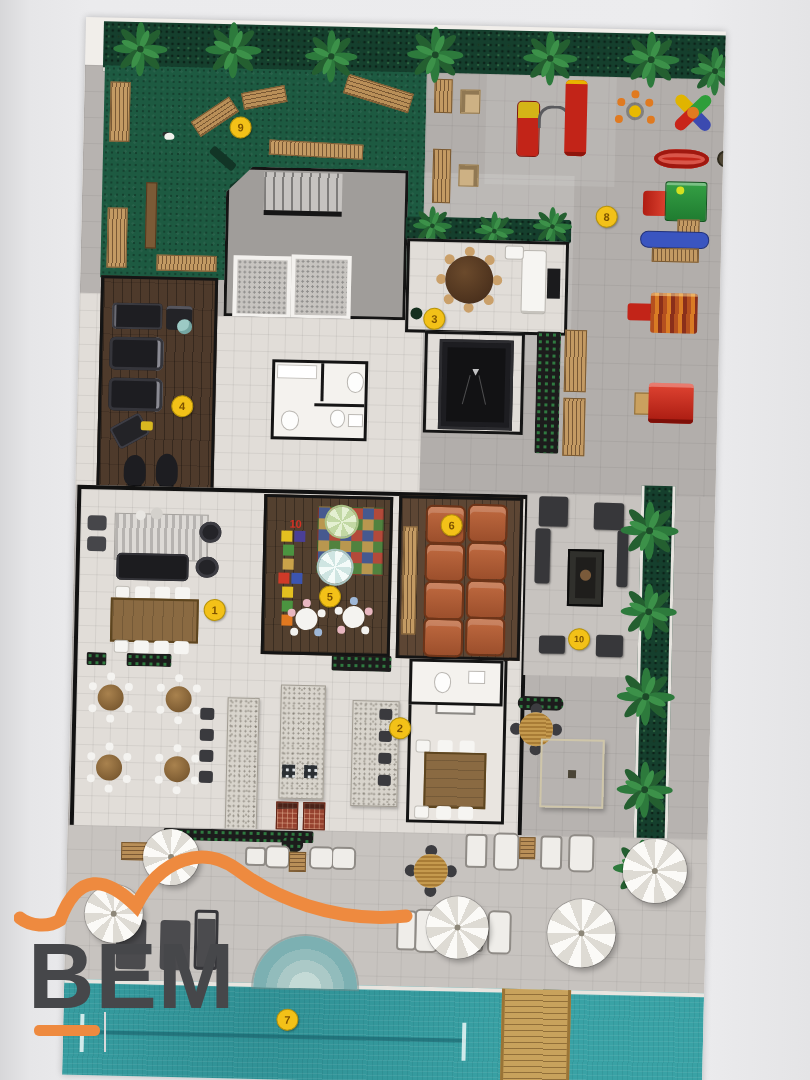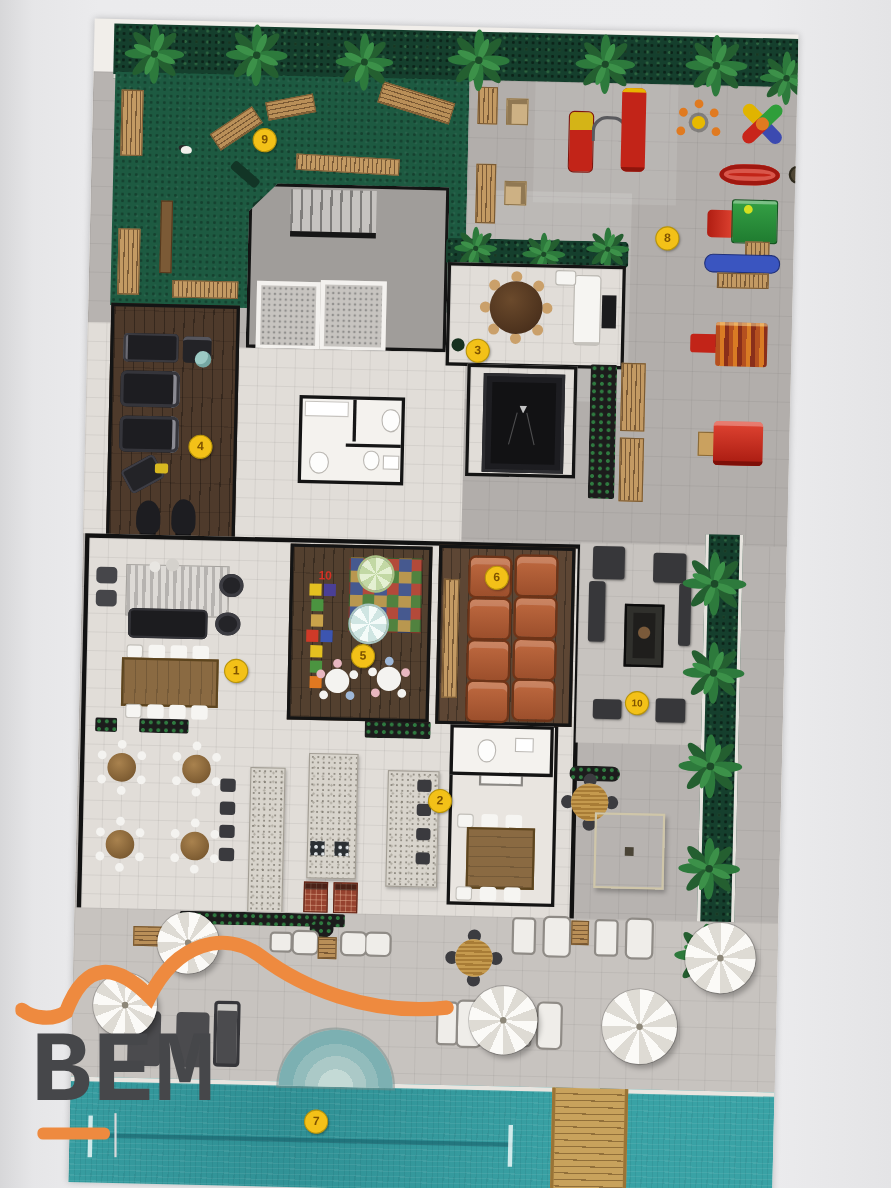--- a/index.html
+++ b/index.html
@@ -26,21 +26,21 @@
     display:flex;align-items:center;justify-content:center;font:bold 11px/1 "Liberation Sans",sans-serif;z-index:30;box-shadow:1px 1px 2px rgba(0,0,0,.3);}
   .umb{position:absolute;border-radius:50%;background:repeating-conic-gradient(#fbfaf7 0 22.5deg,#dedbd4 22.5deg 45deg);box-shadow:0 0 0 1px rgba(0,0,0,.18),3px 4px 5px rgba(0,0,0,.25);z-index:22;}
   .umb i{position:absolute;left:50%;top:50%;width:6px;height:6px;margin:-3px 0 0 -3px;background:#8d8779;border-radius:50%;}
   .seat{position:absolute;width:36px;height:35px;background:linear-gradient(#c06a40,#9c4f2c);border:2px solid #6e3418;border-radius:7px;box-shadow:inset 0 6px 0 rgba(255,255,255,.18);}
   .bench{position:absolute;background:#37373a;border-radius:3px;box-shadow:1px 1px 2px rgba(0,0,0,.4);}
   .lw{position:absolute;background:#efede9;border:2px solid #8f8b86;border-radius:4px;}
   .dkl{position:absolute;background:#4b4b4e;border-radius:4px;box-shadow:inset 0 0 0 3px #36363a,inset 0 6px 0 3px #c9c7c3;}
   .planter{position:absolute;background:#1c1c1c;background-image:radial-gradient(#2f7a40 1.5px,transparent 2px);background-size:7px 7px;border-radius:2px;}
   .toilet{position:absolute;background:#fdfdfc;border:1px solid #b9b6b1;border-radius:45% 45% 50% 50%;}
   #logo{z-index:50;}
-  #logo-bem{font-family:Liberation Mono, monospace;font-weight:bold;color:#46474a;font-size:92px;line-height:1;letter-spacing:1px;}
+  #logo-bem{font-family:Liberation Sans, sans-serif;font-weight:bold;color:#46474a;font-size:92px;line-height:1;letter-spacing:1px;}
   #logo-imoveis{font-family:"DejaVu Sans",sans-serif;font-weight:bold;color:#4a4b4e;font-size:27px;letter-spacing:4px;}
 </style>
 </head>
 <body>
 
 <svg width="0" height="0" style="position:absolute">
   <defs>
     <symbol id="palm" viewBox="0 0 60 60">
       <g>
         <ellipse cx="16" cy="30" rx="14" ry="4.6" fill="#2d7a3c"></ellipse>

